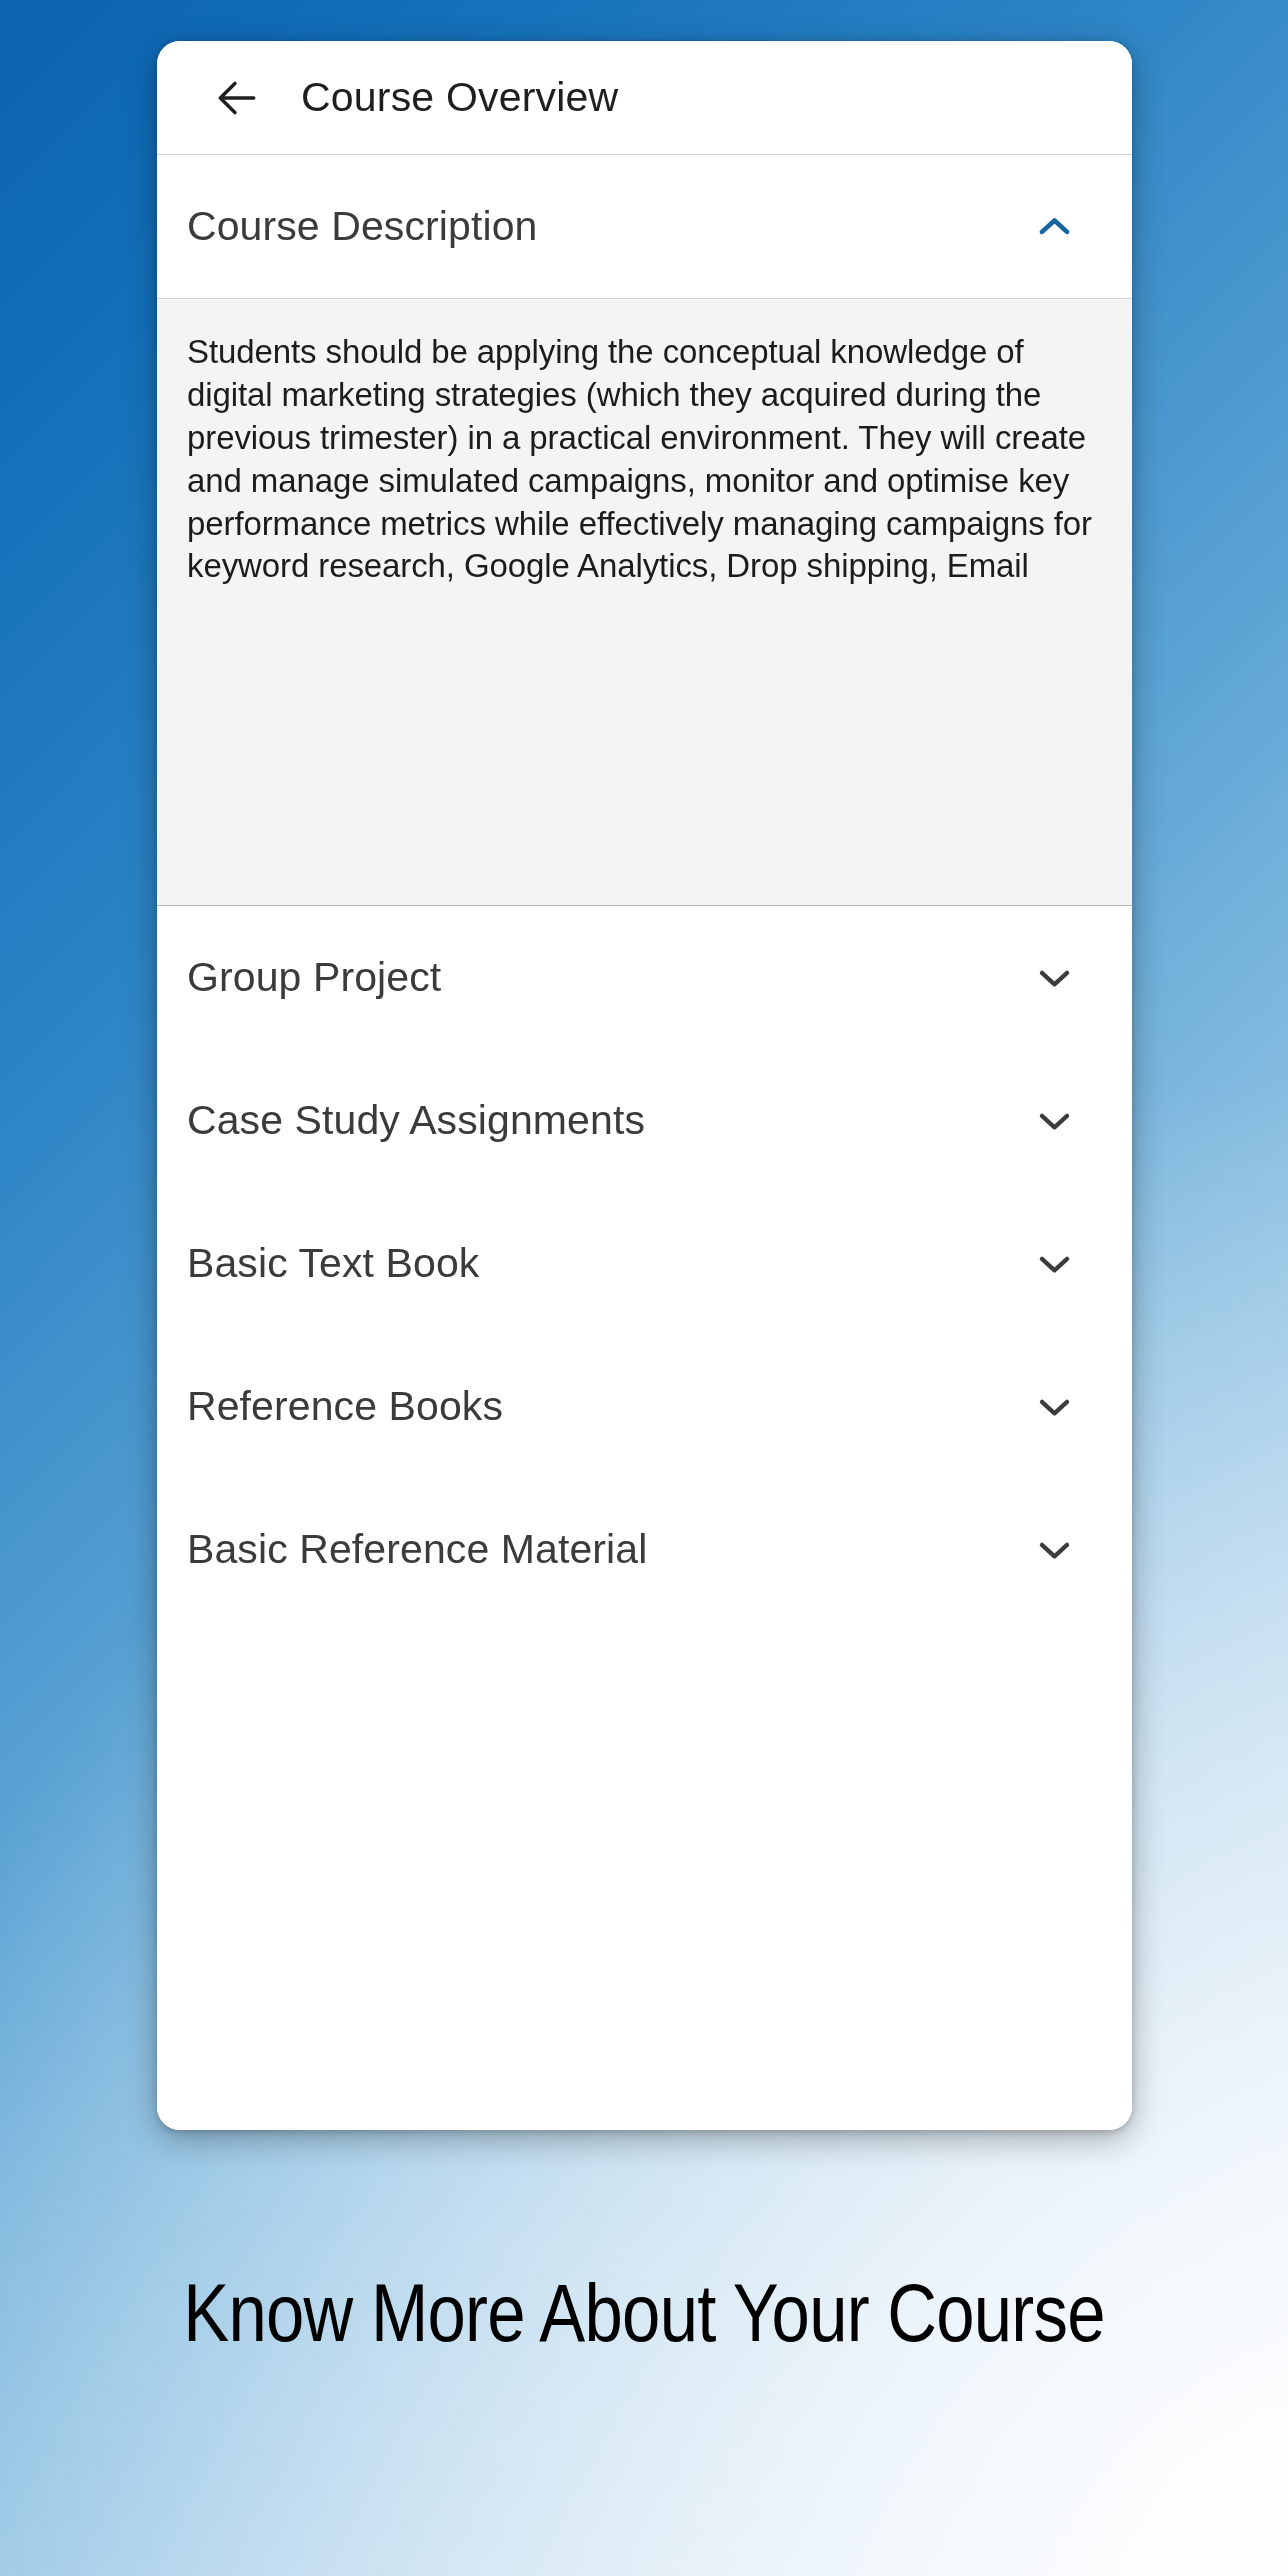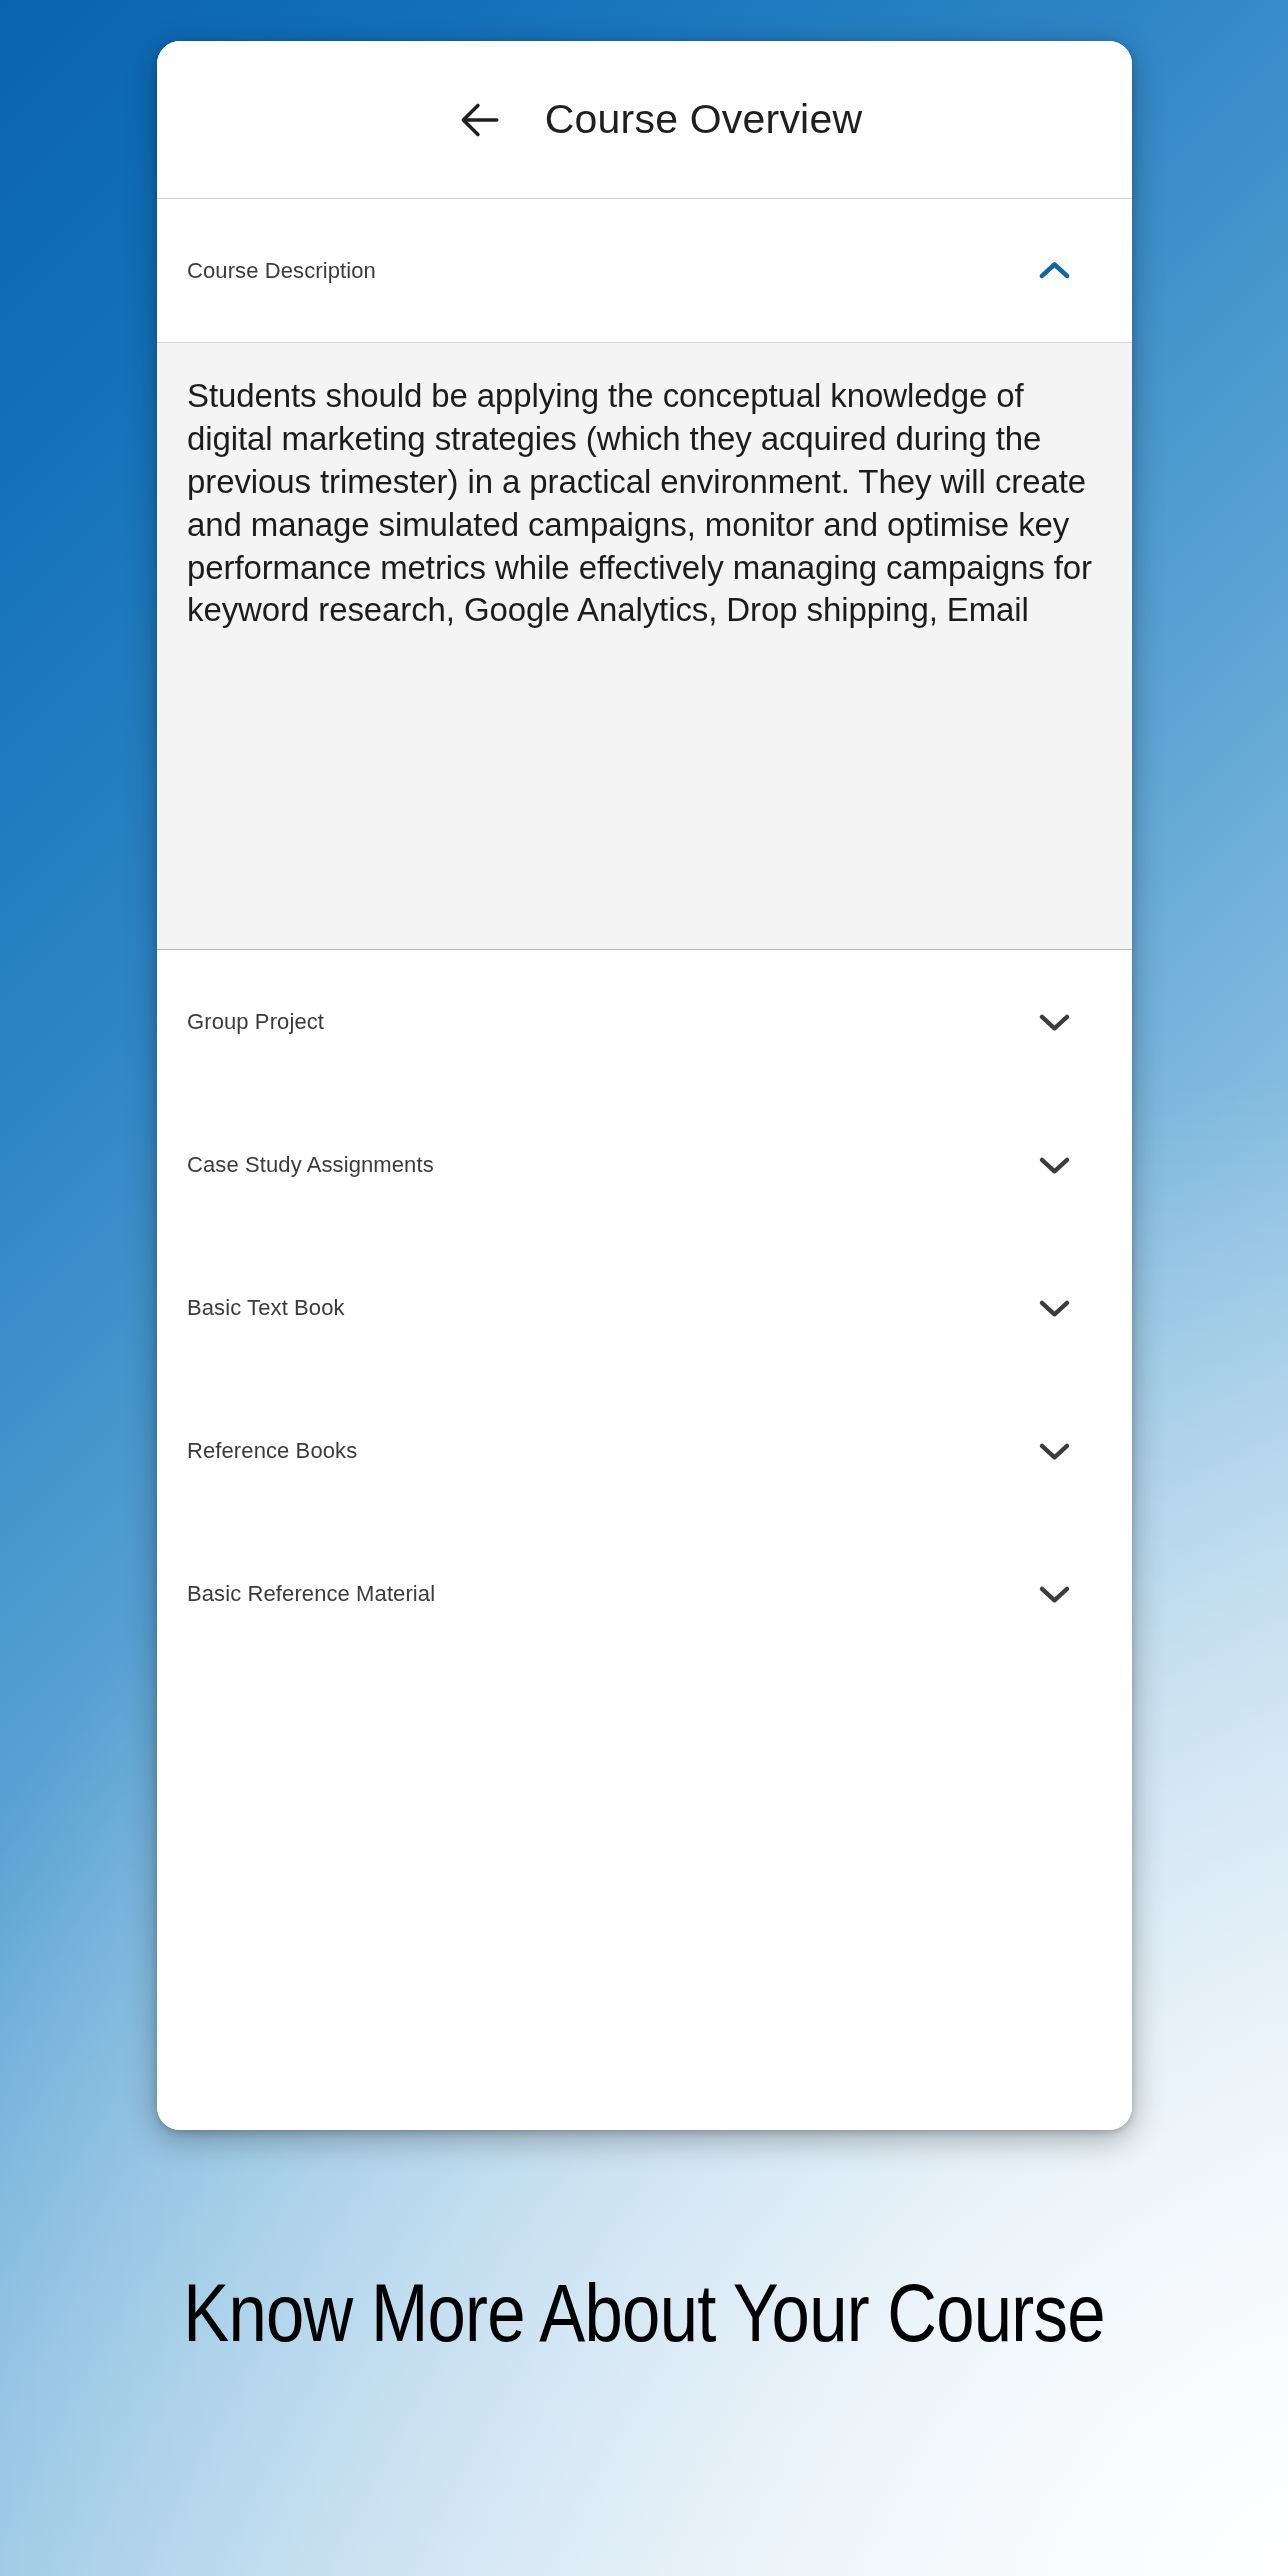--- a/index.html
+++ b/index.html
@@ -42,29 +42,28 @@
     background: #ffffff;
     border-radius: 23px;
     box-shadow: 0 9px 32px rgba(0,0,0,0.30), 0 1.8px 7.2px rgba(0,0,0,0.18);
     overflow: hidden;
     display: flex;
     flex-direction: column;
   }
 
   
   #appbar {
-    height: 158px;
-    flex: none;
-    display: flex;
-    align-items: center;
-    padding-left: 16px;
+    height: 114px;
+    flex: none;
+    display: flex;
+    align-items: center;
+    padding-left: 42px;
     background: #ffffff;
     border-bottom: 1.8px solid #d2d2d2;
     box-sizing: border-box;
-    justify-content: center;
   }
   #back-btn {
     width: 75px;
     height: 75px;
     display: flex;
     align-items: center;
     justify-content: center;
     flex: none;
     cursor: pointer;
   }
@@ -92,21 +91,21 @@
     flex: none;
     box-sizing: border-box;
     display: flex;
     align-items: center;
     justify-content: space-between;
     padding: 0 52px 0 30px;
     background: #ffffff;
     cursor: pointer;
   }
   .acc-title {
-    font-size: 22px;
+    font-size: 41px;
     color: #3b3b3b;
     font-weight: 400;
     letter-spacing: 0.1px;
     white-space: nowrap;
   }
   .acc-chev {
     width: 52px;
     height: 52px;
     display: flex;
     align-items: center;

